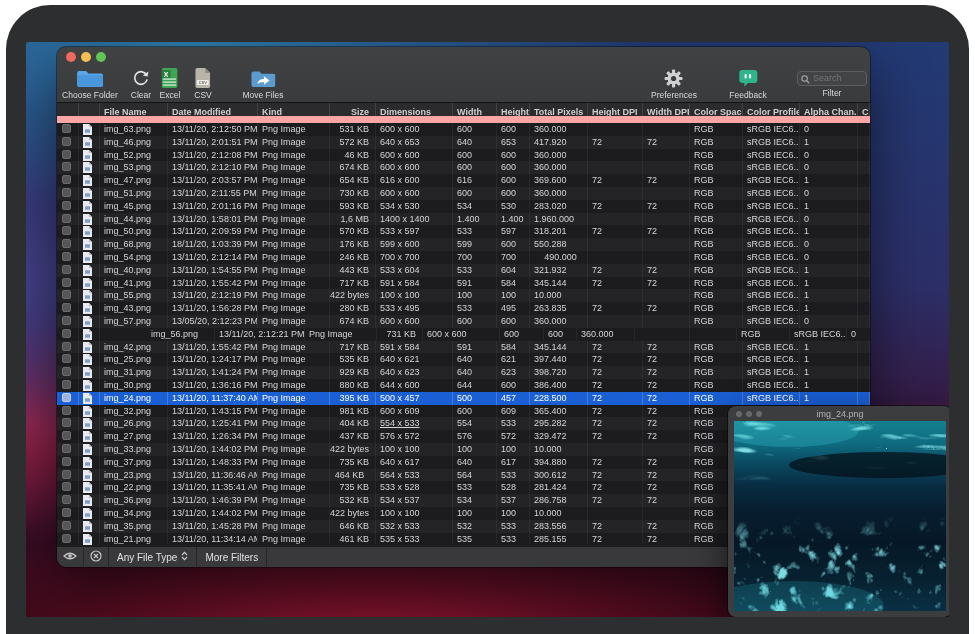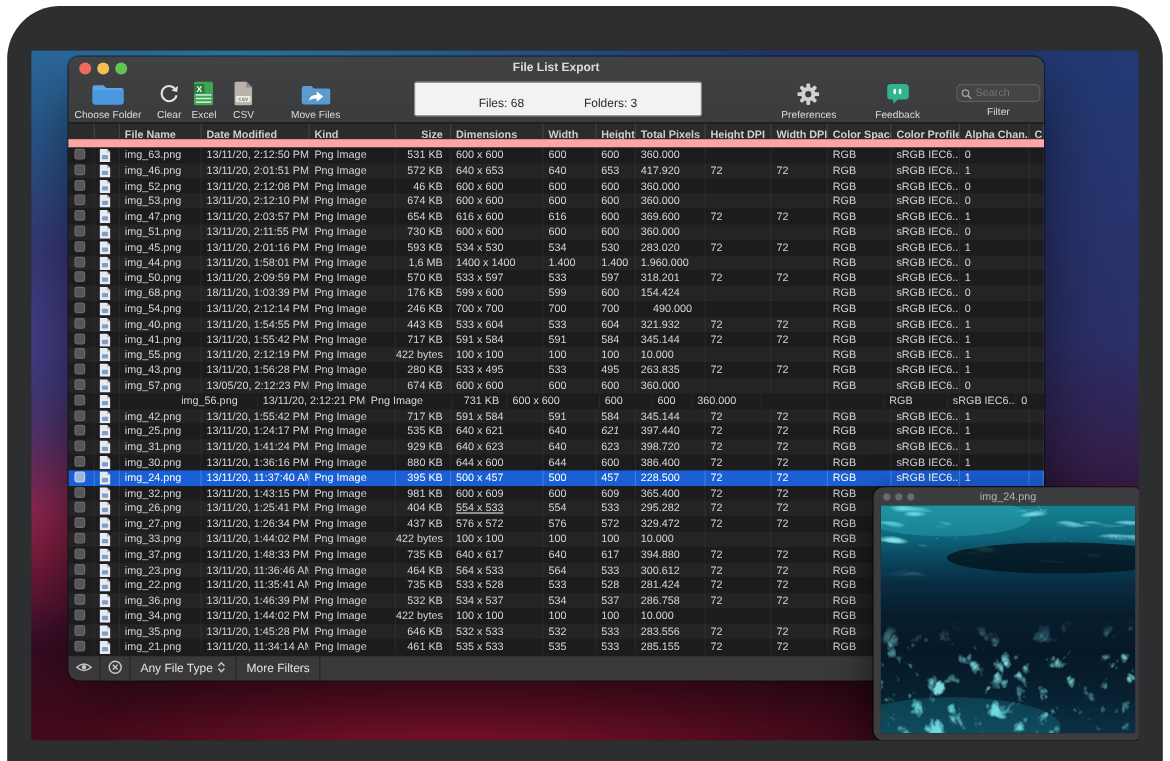--- a/index.html
+++ b/index.html
@@ -97,21 +97,20 @@
   <div class="screen">
 
     <div class="win">
       <div class="chrome">
         <div class="titlebar">
           <div class="lights">
             <span class="light" style="background:#ec6a5e"></span>
             <span class="light" style="background:#f4bf50"></span>
             <span class="light" style="background:#61c455"></span>
           </div>
-          <div class="title">File List Export</div>
         </div>
 
         <div class="toolbar">
 
           <div class="tbtn" style="left:33px">
             <span class="ic">
               <svg width="27" height="19" viewBox="0 0 27 19">
                   <path d="M1 4 q0-2 2-2 h7 l2.4 2.4 h12.6 q2 0 2 2 V16 q0 2-2 2 H3 q-2 0-2-2 z" fill="#58a6e8"></path>
                   <path d="M1 6.2 h26 V16 q0 2-2 2 H3 q-2 0-2-2 z" fill="#4a97dd"></path>
                 </svg>
@@ -158,24 +157,20 @@
           <div class="tbtn" style="left:206px">
             <span class="ic">
               <svg width="25" height="18" viewBox="0 0 25 18">
                   <path d="M1 3.6 q0-2 2-2 h6 l2.2 2.2 h11.8 q2 0 2 2 V15 q0 2-2 2 H3 q-2 0-2-2 z" fill="#5b9bd0"></path>
                   <path d="M7 14 q0.6-5 6.5-5 v-2.8 l5.5 4.3 -5.5 4.3 v-2.8 q-4.5 0-6.5 2 z" fill="#ffffff"></path>
                 </svg>
             </span>
             <span class="lbl">Move Files</span>
           </div>
 
-          <div class="statusbox">
-            <span>Files: 68</span>
-            <span>Folders: 3</span>
-          </div>
 
           <div class="tbtn" style="left:617px">
             <span class="ic">
               <svg width="19" height="19" viewBox="-9.5 -9.5 19 19">
                   <g fill="#d0d1d3">
                     <rect x="-1.6" y="-9" width="3.2" height="18" rx="1"></rect>
                     <rect x="-1.6" y="-9" width="3.2" height="18" rx="1" transform="rotate(45)"></rect>
                     <rect x="-1.6" y="-9" width="3.2" height="18" rx="1" transform="rotate(90)"></rect>
                     <rect x="-1.6" y="-9" width="3.2" height="18" rx="1" transform="rotate(135)"></rect>
                     <circle r="6"></circle>
@@ -435,21 +430,21 @@
                 <path d="M6 0 l3 3 h-3 z" fill="#b9bec8"></path>
                 <rect x="2" y="5.2" width="5" height="3.6" rx="0.6" fill="#7f9fc9"></rect>
               </svg></div>
             <div class="cell c-name" style="width: 68px;">img_68.png</div>
             <div class="cell c-date" style="width: 90px;">18/11/20, 1:03:39 PM</div>
             <div class="cell c-kind" style="width: 72px;">Png Image</div>
             <div class="cell c-size r" style="width: 46px;">176 KB</div>
             <div class="cell c-dim" style="width: 77px;">599 x 600</div>
             <div class="cell c-w" style="width: 44px;">599</div>
             <div class="cell c-h" style="width: 33px;">600</div>
-            <div class="cell c-px" style="width: 58px;">154.424</div>
+            <div class="cell c-px" style="width: 58px;">550.288</div>
             <div class="cell c-hdpi" style="width: 55px;"></div>
             <div class="cell c-wdpi" style="width: 47px;"></div>
             <div class="cell c-cs" style="width: 53px;">RGB</div>
             <div class="cell c-profile" style="width: 57px;">sRGB IEC6...</div>
             <div class="cell c-alpha" style="width: 58px;">0</div>
             <div class="cell c-cr" style="width: 12px;"></div>
           </div>
           <div class="trow">
             <div class="cell c-sel" style="width: 22px; padding: 0px;"><span class="cb"></span></div>
             <div class="cell c-icon" style="width: 21px;"><svg width="9" height="11" viewBox="0 0 9 11">
@@ -632,21 +627,21 @@
                 <path d="M0 0 h6 l3 3 v8 h-9 z" fill="#e8eaef"></path>
                 <path d="M6 0 l3 3 h-3 z" fill="#b9bec8"></path>
                 <rect x="2" y="5.2" width="5" height="3.6" rx="0.6" fill="#7f9fc9"></rect>
               </svg></div>
             <div class="cell c-name" style="width: 68px;">img_25.png</div>
             <div class="cell c-date" style="width: 90px;">13/11/20, 1:24:17 PM</div>
             <div class="cell c-kind" style="width: 72px;">Png Image</div>
             <div class="cell c-size r" style="width: 46px;">535 KB</div>
             <div class="cell c-dim" style="width: 77px;">640 x 621</div>
             <div class="cell c-w" style="width: 44px;">640</div>
-            <div class="cell c-h" style="width: 33px; font-style: italic;">621</div>
+            <div class="cell c-h" style="width: 33px;">621</div>
             <div class="cell c-px" style="width: 58px;">397.440</div>
             <div class="cell c-hdpi" style="width: 55px;">72</div>
             <div class="cell c-wdpi" style="width: 47px;">72</div>
             <div class="cell c-cs" style="width: 53px;">RGB</div>
             <div class="cell c-profile" style="width: 57px;">sRGB IEC6...</div>
             <div class="cell c-alpha" style="width: 58px;">1</div>
             <div class="cell c-cr" style="width: 12px;"></div>
           </div>
           <div class="trow alt">
             <div class="cell c-sel" style="width: 22px; padding: 0px;"><span class="cb"></span></div>
@@ -827,21 +822,21 @@
           <div class="trow alt">
             <div class="cell c-sel" style="width: 22px; padding: 0px;"><span class="cb"></span></div>
             <div class="cell c-icon" style="width: 21px;"><svg width="9" height="11" viewBox="0 0 9 11">
                 <path d="M0 0 h6 l3 3 v8 h-9 z" fill="#e8eaef"></path>
                 <path d="M6 0 l3 3 h-3 z" fill="#b9bec8"></path>
                 <rect x="2" y="5.2" width="5" height="3.6" rx="0.6" fill="#7f9fc9"></rect>
               </svg></div>
             <div class="cell c-name" style="width: 68px;">img_23.png</div>
             <div class="cell c-date" style="width: 90px;">13/11/20, 11:36:46 AM</div>
             <div class="cell c-kind" style="width: 72px;">Png Image</div>
-            <div class="cell c-size r" style="width: 46px;">464 KB</div>
+            <div class="cell c-size r" style="width: 46px; text-align: center;">464 KB</div>
             <div class="cell c-dim" style="width: 77px;">564 x 533</div>
             <div class="cell c-w" style="width: 44px;">564</div>
             <div class="cell c-h" style="width: 33px;">533</div>
             <div class="cell c-px" style="width: 58px;">300.612</div>
             <div class="cell c-hdpi" style="width: 55px;">72</div>
             <div class="cell c-wdpi" style="width: 47px;">72</div>
             <div class="cell c-cs" style="width: 53px;">RGB</div>
             <div class="cell c-profile" style="width: 57px;">sRGB IEC6...</div>
             <div class="cell c-alpha" style="width: 58px;">1</div>
             <div class="cell c-cr" style="width: 12px;"></div>

